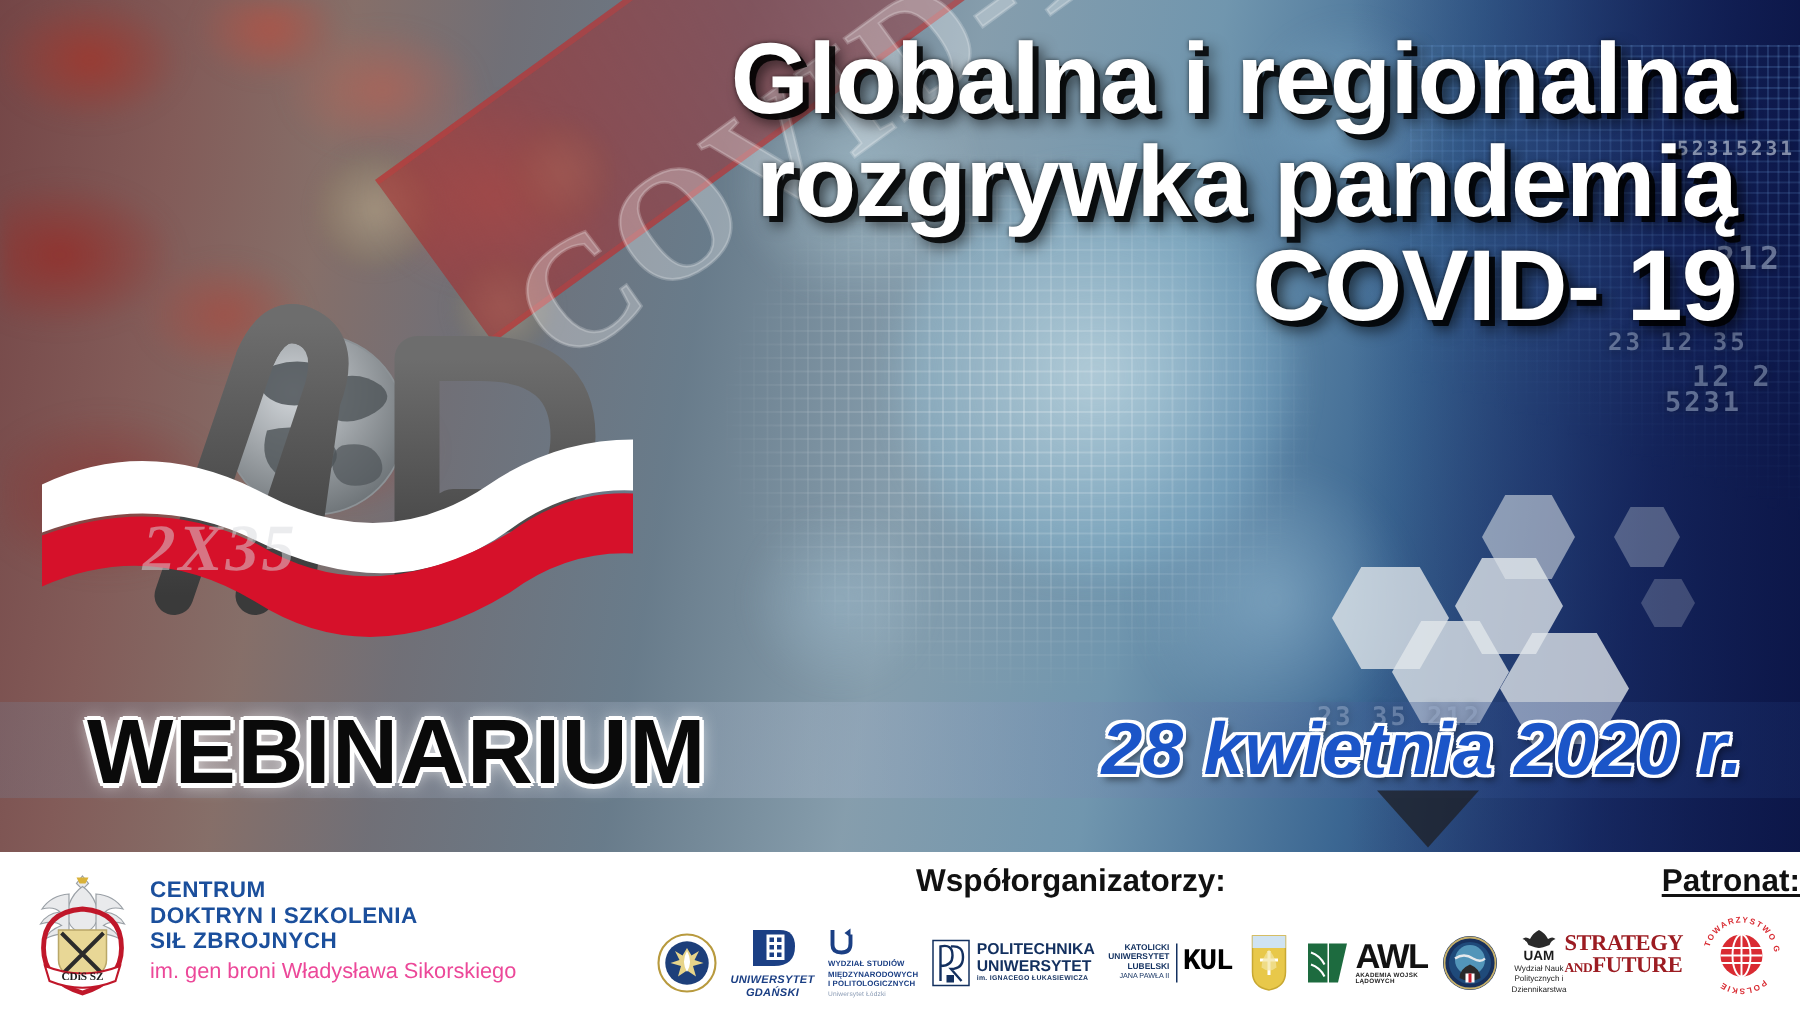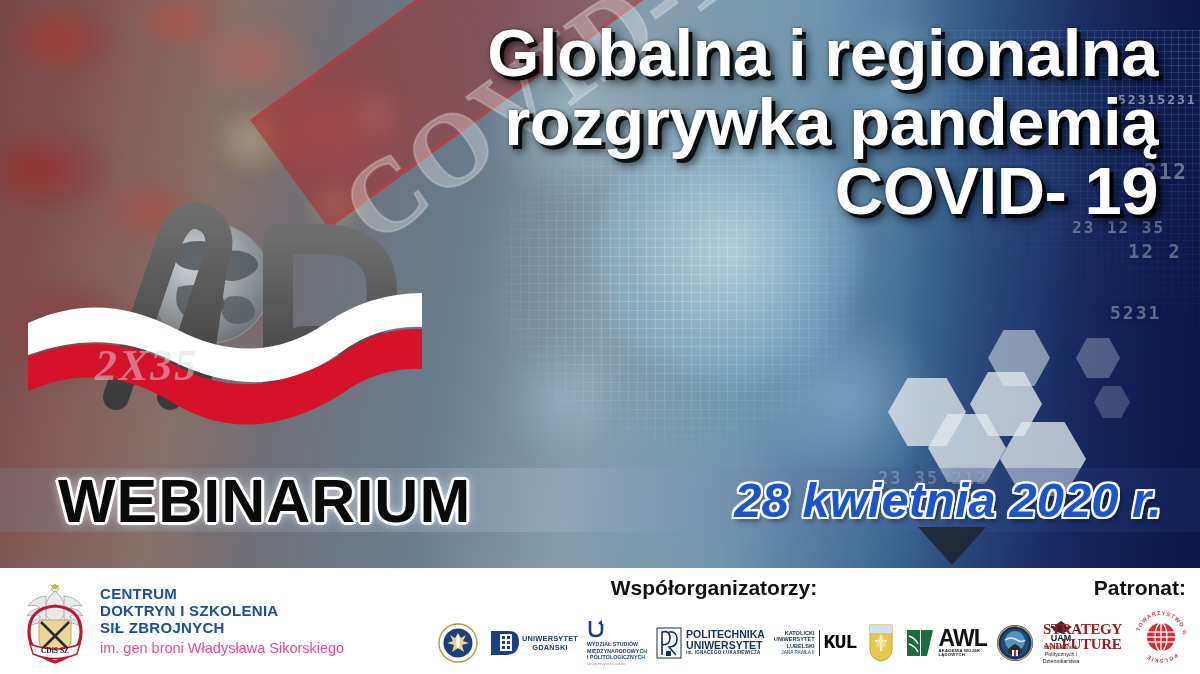--- a/index.html
+++ b/index.html
@@ -117,21 +117,21 @@
     font-family:"DejaVu Sans Mono", monospace;
     letter-spacing:2px;
     font-weight:700;
     text-shadow:0 0 6px rgba(0,0,0,.35);
     white-space:nowrap;
   }
   .dn1{left:1118px;top:92px;font-size:13px;}
   .dn2{left:1144px;top:160px;font-size:21px;color:rgba(210,225,245,.45);}
   .dn3{left:1072px;top:218px;font-size:16px;color:rgba(210,225,245,.4);}
   .dn4{left:1128px;top:240px;font-size:19px;color:rgba(205,222,242,.4);}
-  .dn5{left:1110px;top:258px;font-size:18px;color:rgba(205,222,242,.42);margin-top:44px;}
+  .dn5{left:1110px;top:258px;font-size:18px;color:rgba(205,222,242,.42);}
   .dn6{left:878px;top:468px;font-size:17px;color:rgba(215,228,245,.45);}
 
   
   .watermark{
     position:absolute;left:320px;top:170px;
     transform:rotate(-36deg);
     transform-origin:left top;
     font-size:104px;font-weight:700;
     font-family:"Liberation Serif", serif;
     color:rgba(255,255,255,.30);
@@ -232,21 +232,21 @@
     position:absolute;left:0;right:0;top:8px;text-align:center;
     font-weight:700;font-size:21px;color:#111;
   }
   .f-logos{
     position:absolute;left:0;right:0;bottom:8px;
     display:flex;align-items:center;justify-content:flex-start;gap:9px;
   }
   .f-right{
     width:210px;flex:none;position:relative;
   }
-  .f-right .f-heading{text-align:right;padding-right:14px;}
+  .f-right .f-heading{text-align:right;text-decoration:underline;}
   .f-right .f-logos{justify-content:flex-end;padding-right:10px;gap:10px;}
 
   .mini{display:flex;align-items:center;gap:4px;}
 
   
   .t-ug{color:#1b3f84;font-weight:700;font-size:7.4px;letter-spacing:.2px;text-align:center;}
   .t-ul{color:#1b3f84;font-weight:700;font-size:5.2px;letter-spacing:.1px;line-height:1.25;}
   .t-ul .sub{color:#8a9bb4;font-weight:400;font-size:4.4px;}
   .t-pr{color:#13305f;font-weight:700;font-size:10.5px;line-height:1.05;}
   .t-pr .sub{font-size:4.6px;font-weight:700;letter-spacing:.2px;}
@@ -374,21 +374,21 @@
         <div class="mini">
           <svg width="40" height="40" viewBox="0 0 40 40">
             <circle cx="20" cy="20" r="19" fill="none" stroke="#b89a3e" stroke-width="1.4"></circle>
             <circle cx="20" cy="20" r="14.5" fill="#1d3f7a"></circle>
             <path d="M20 10 l3 5 5 -3 -3 6 6 2 -7 2 2 7 -6 -4 -6 4 2 -7 -7 -2 6 -2 -3 -6 5 3z" fill="#e7d48a"></path>
             <path d="M20 12 q-4 7 0 14 q4 -7 0 -14z" fill="#ffffff"></path>
           </svg>
         </div>
 
         <div class="mini">
-          <div style="display:flex;flex-direction:row;align-items:center;gap:1px;">
+          <div style="display:flex;flex-direction:column;align-items:center;gap:1px;font-style:italic;">
             <svg width="34" height="30" viewBox="0 0 34 30">
               <path d="M4 3 h18 q10 0 10 11 q0 13 -14 13 h-14 z" fill="#1b3f84"></path>
               <rect x="13" y="6" width="12" height="17" fill="#ffffff"></rect>
               <rect x="15" y="8" width="3" height="3" fill="#1b3f84"></rect>
               <rect x="20" y="8" width="3" height="3" fill="#1b3f84"></rect>
               <rect x="15" y="13" width="3" height="3" fill="#1b3f84"></rect>
               <rect x="20" y="13" width="3" height="3" fill="#1b3f84"></rect>
               <rect x="15" y="18" width="3" height="3" fill="#1b3f84"></rect>
               <rect x="20" y="18" width="3" height="3" fill="#1b3f84"></rect>
             </svg>

